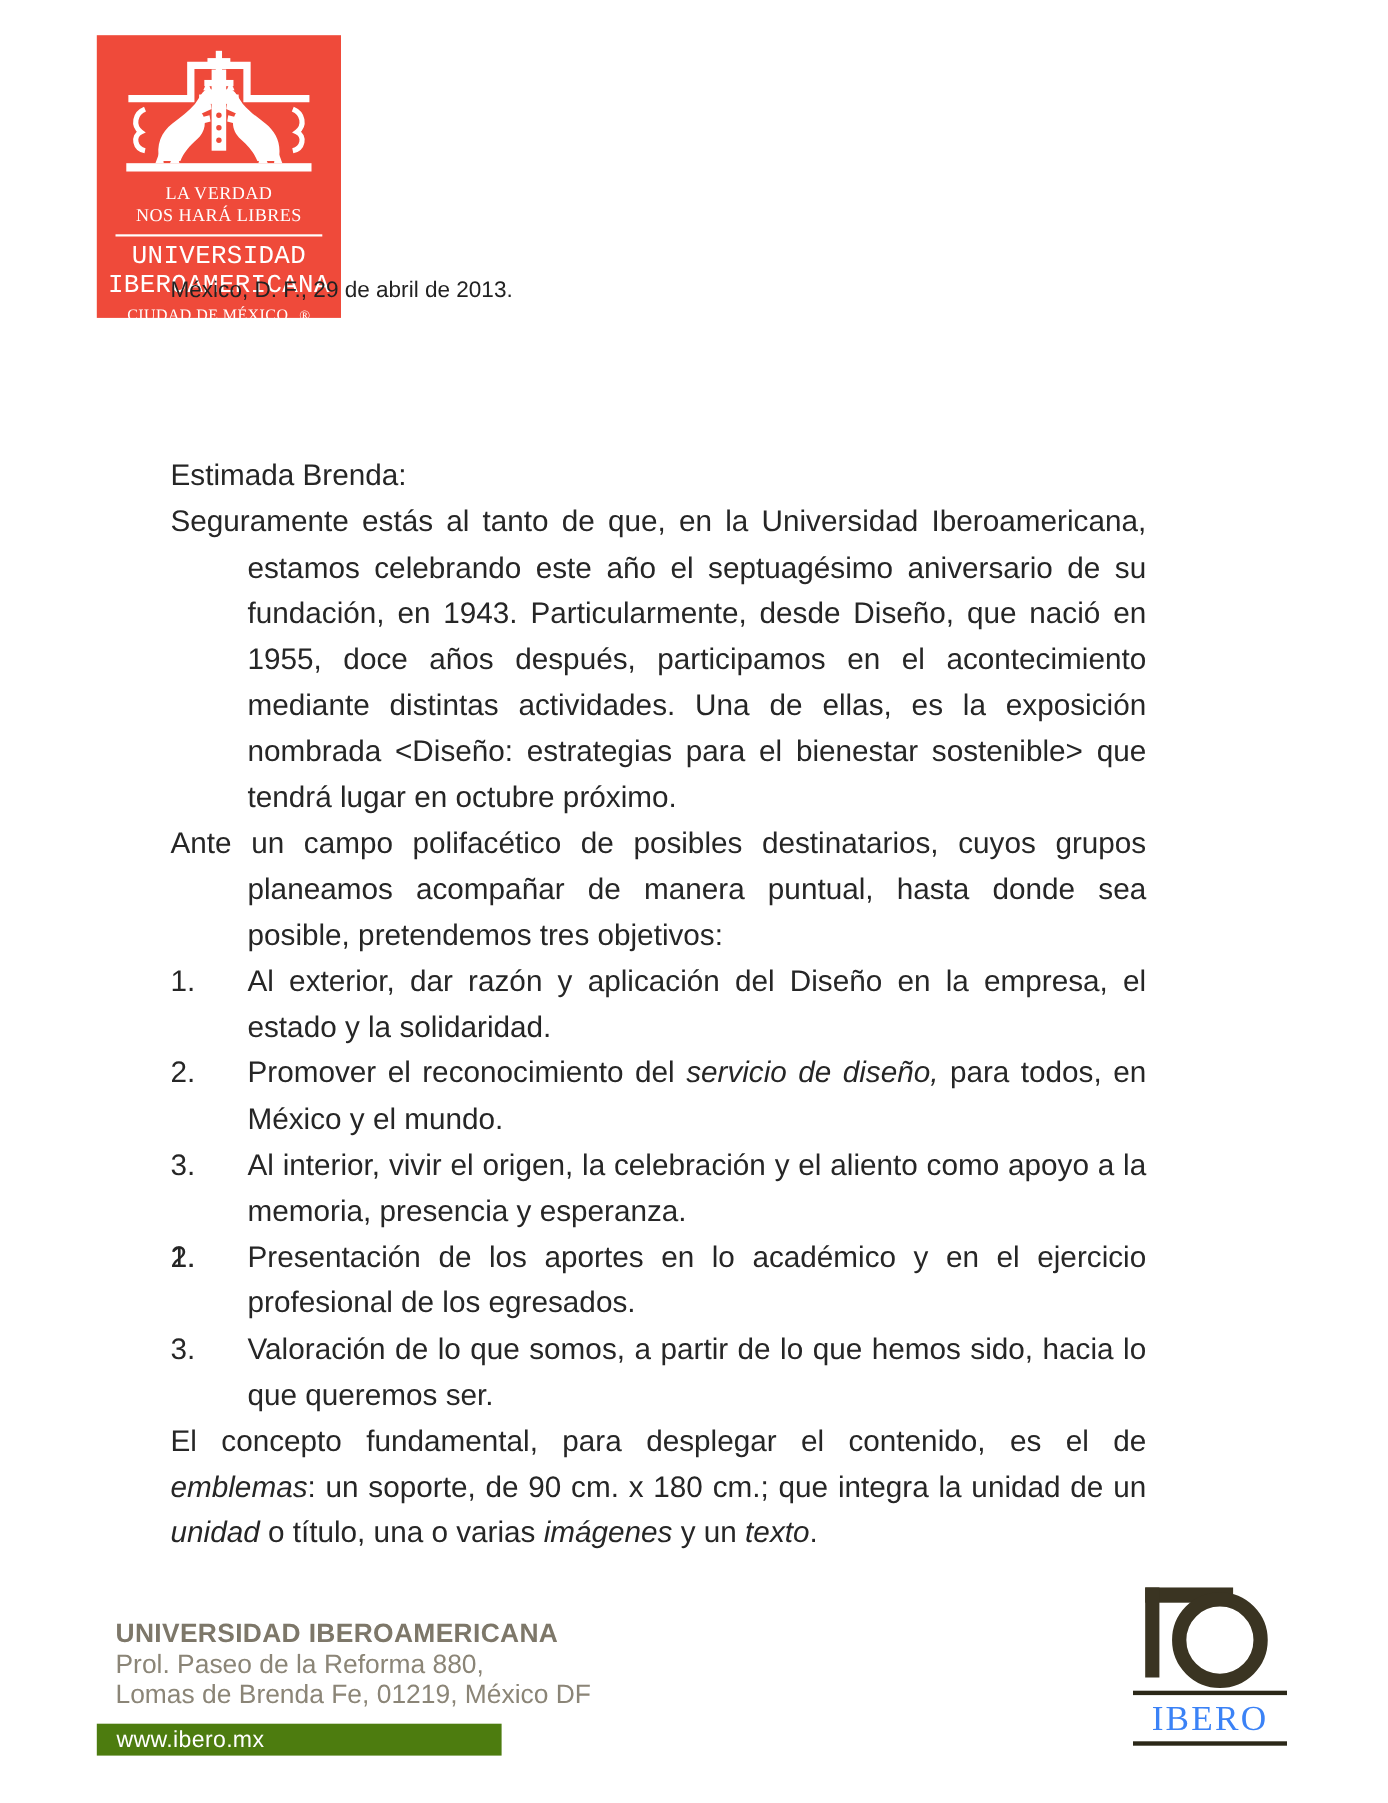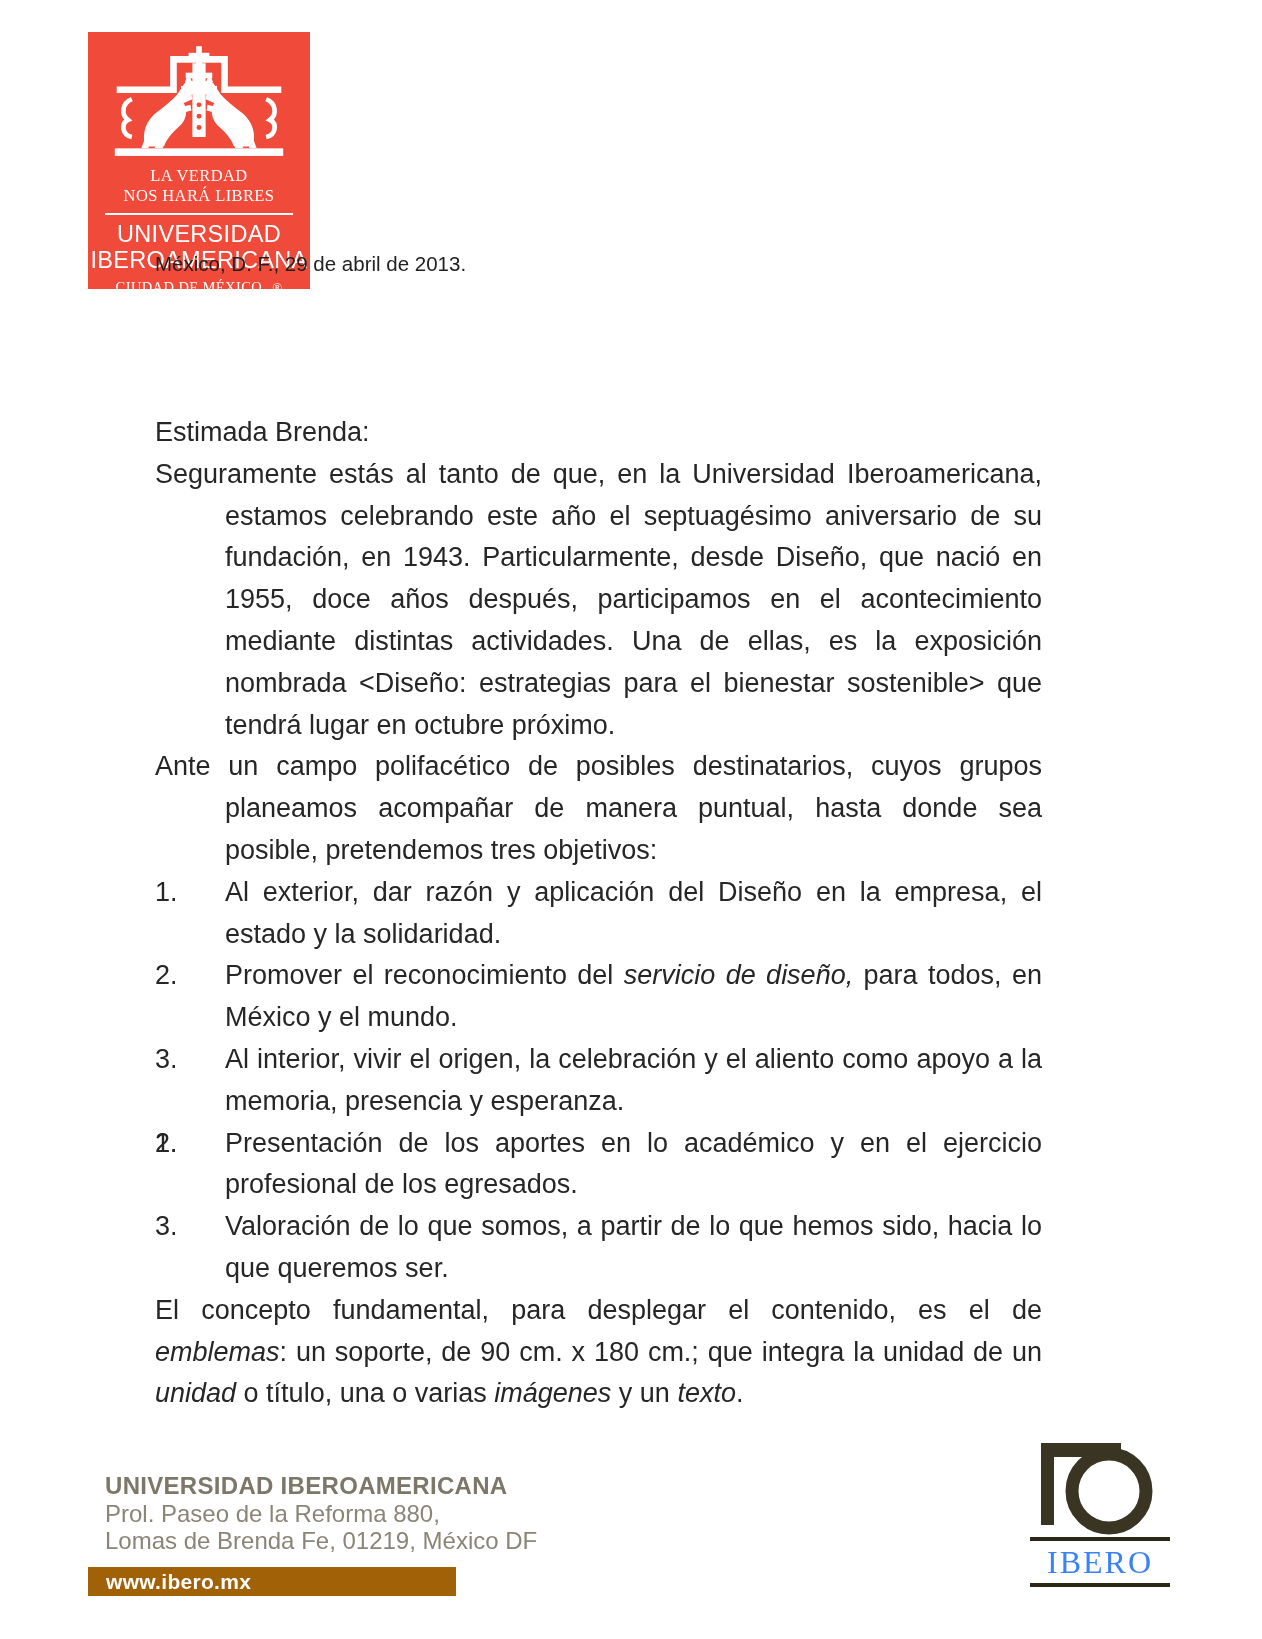--- a/index.html
+++ b/index.html
@@ -17,21 +17,21 @@
     position:absolute;left:88px;top:32px;width:222px;height:257px;
     background:#ef4a3a;color:#fff;text-align:center;
   }
   .crest{display:block;margin:6px auto 0;width:210px;height:128px;}
   .motto{
     font-family:"Liberation Serif","DejaVu Serif",serif;
     font-size:16.5px;line-height:20px;letter-spacing:.4px;
   }
   .logo-divider{width:188px;height:2px;background:#fff;margin:7px auto 6px;}
   .uni-name{
-    font-family:Liberation Sans, sans-serif;
+    font-family:Liberation Mono, monospace;
     font-size:23.5px;line-height:26px;letter-spacing:.3px;
   }
   .city-line{
     font-family:"Liberation Serif","DejaVu Serif",serif;
     font-size:14.5px;margin-top:6px;letter-spacing:.4px;
   }
   .city-line .reg{margin-left:10px;font-size:13px;}
   
   .date-line{
     position:absolute;left:155px;top:252px;width:887px;
@@ -48,21 +48,21 @@
   .item .num{position:absolute;left:0;top:0;text-indent:0;}
   .it{font-style:italic;}
   
   .footer-left{
     position:absolute;left:105px;top:1472px;
     color:#8b8577;font-size:24px;line-height:27.5px;
   }
   .footer-org{font-weight:bold;color:#7d7769;letter-spacing:.3px;}
   .web-bar{
     position:absolute;left:88px;top:1567px;width:368px;height:29px;
-    background:#a16207;color:#fff;font-weight:bold;
+    background:#4d7c0f;color:#fff;font-weight:normal;
     font-size:21px;line-height:29px;padding-left:18px;
     box-sizing:border-box;letter-spacing:.3px;
   }
   
   .ibero-logo{position:absolute;left:1030px;top:1443px;width:140px;text-align:center;}
   .mark70{display:block;margin:0 auto 2px;width:118px;height:92px;}
   .ibero-rule{height:4px;background:#2b2818;margin:0;}
   .ibero-name{
     font-family:"Liberation Serif","DejaVu Serif",serif;
     font-size:32px;line-height:42px;letter-spacing:2px;color:#3b82f6;

